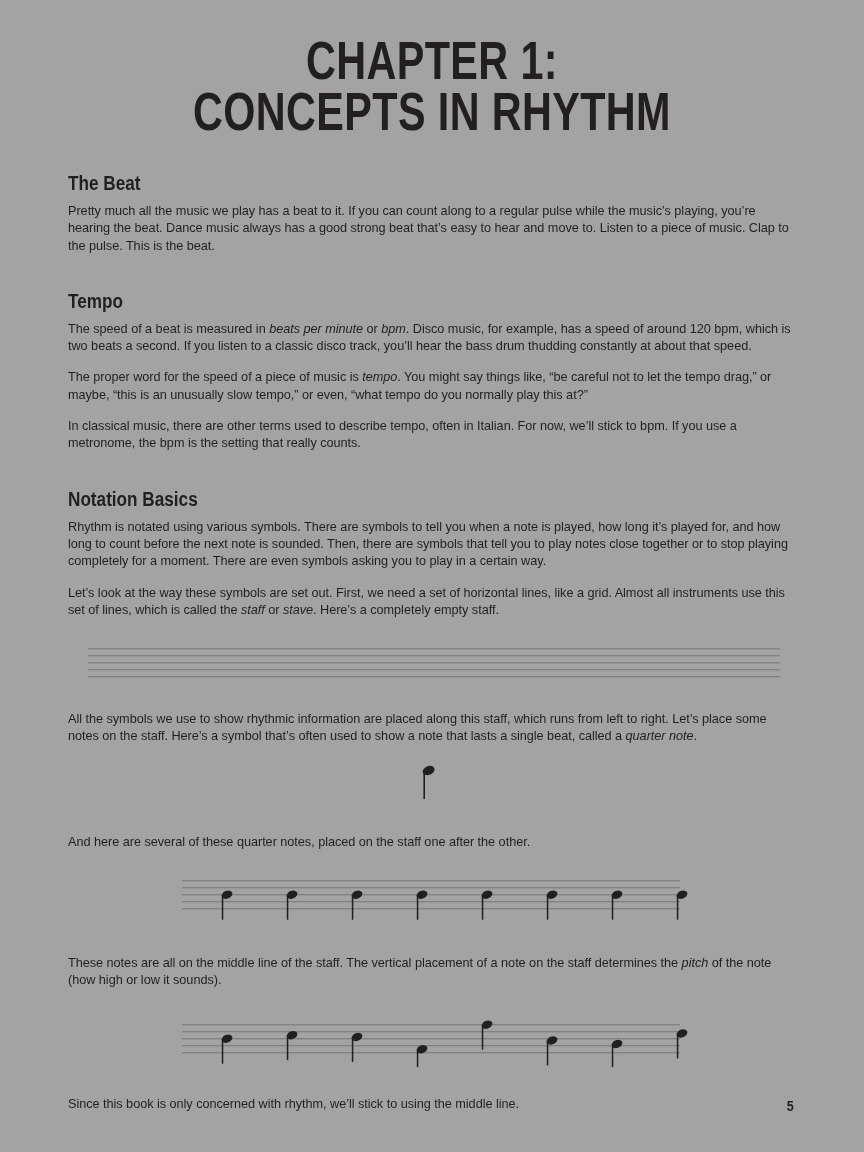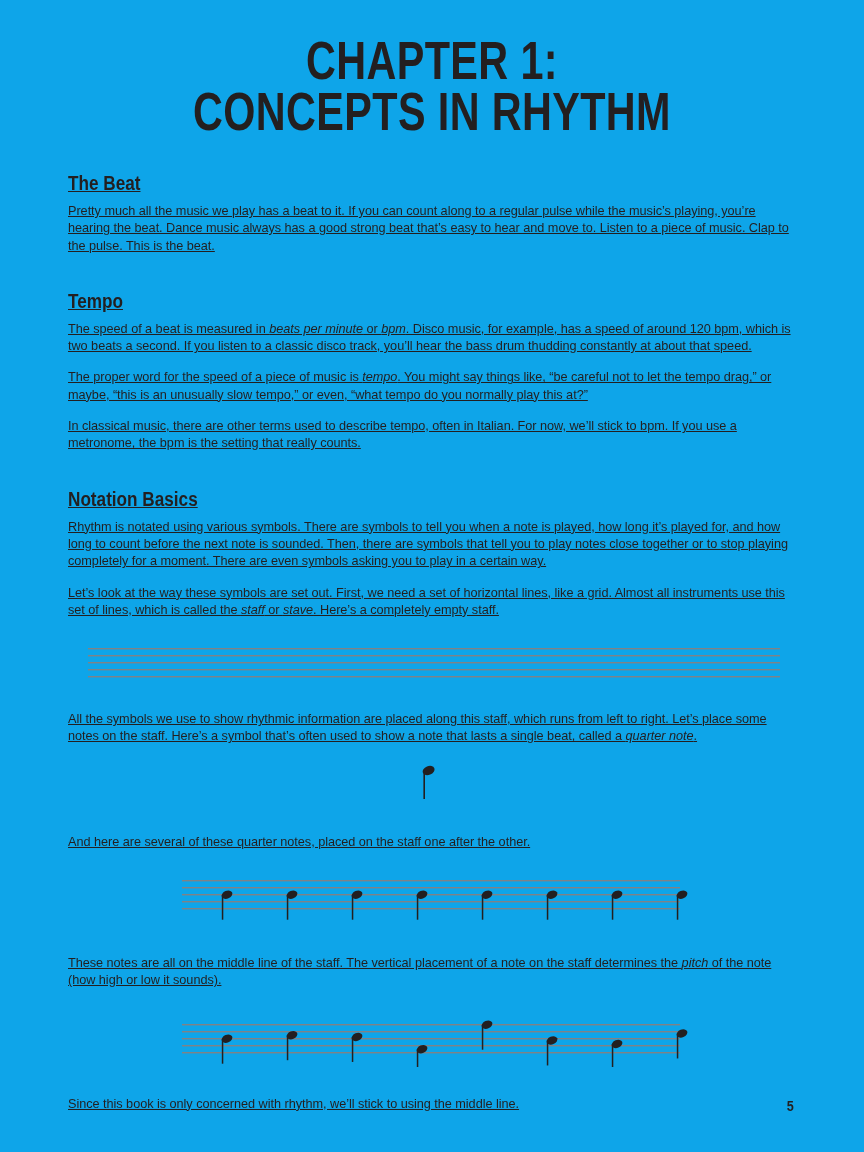--- a/index.html
+++ b/index.html
@@ -4,21 +4,21 @@
 <style>
   html, body {
     margin: 0;
     padding: 0;
     background: #ffffff;
   }
   .page {
     position: relative;
     width: 864px;
     height: 1152px;
-    background: #0ea5e9;
+    background: #a3a3a3;
     margin: 0 auto;
     overflow: hidden;
     font-family: "Liberation Sans", "DejaVu Sans", sans-serif;
     color: #231f20;
     box-sizing: border-box;
   }
 
   
   .chapter-title {
     position: absolute;
@@ -38,21 +38,20 @@
     display: block;
     white-space: nowrap;
   }
 
   
   .content {
     position: absolute;
     left: 68px;
     top: 172px;
     width: 726px;
-    text-decoration: underline;
   }
 
   h2.section-heading {
     font-size: 19.5px;
     font-weight: bold;
     margin: 0 0 7px 0;
     letter-spacing: 0px;
     transform: scaleX(0.88);
     transform-origin: left center;
     color: #231f20;

